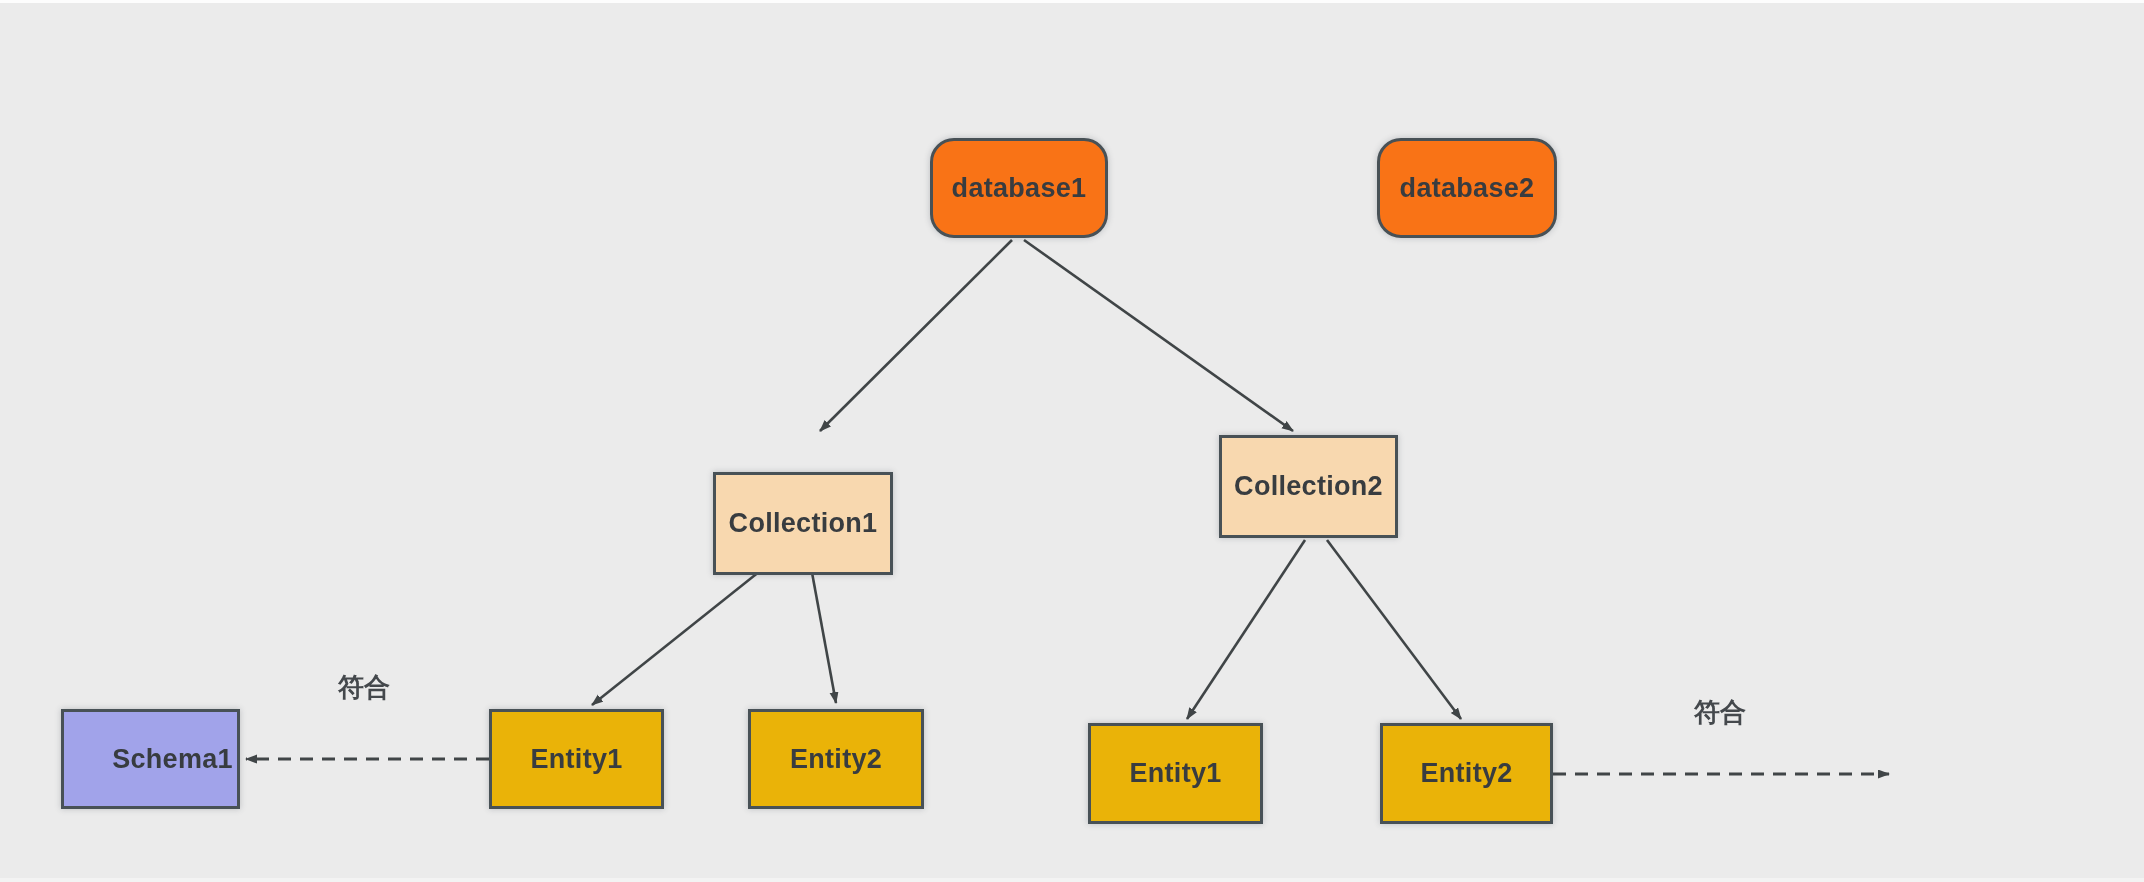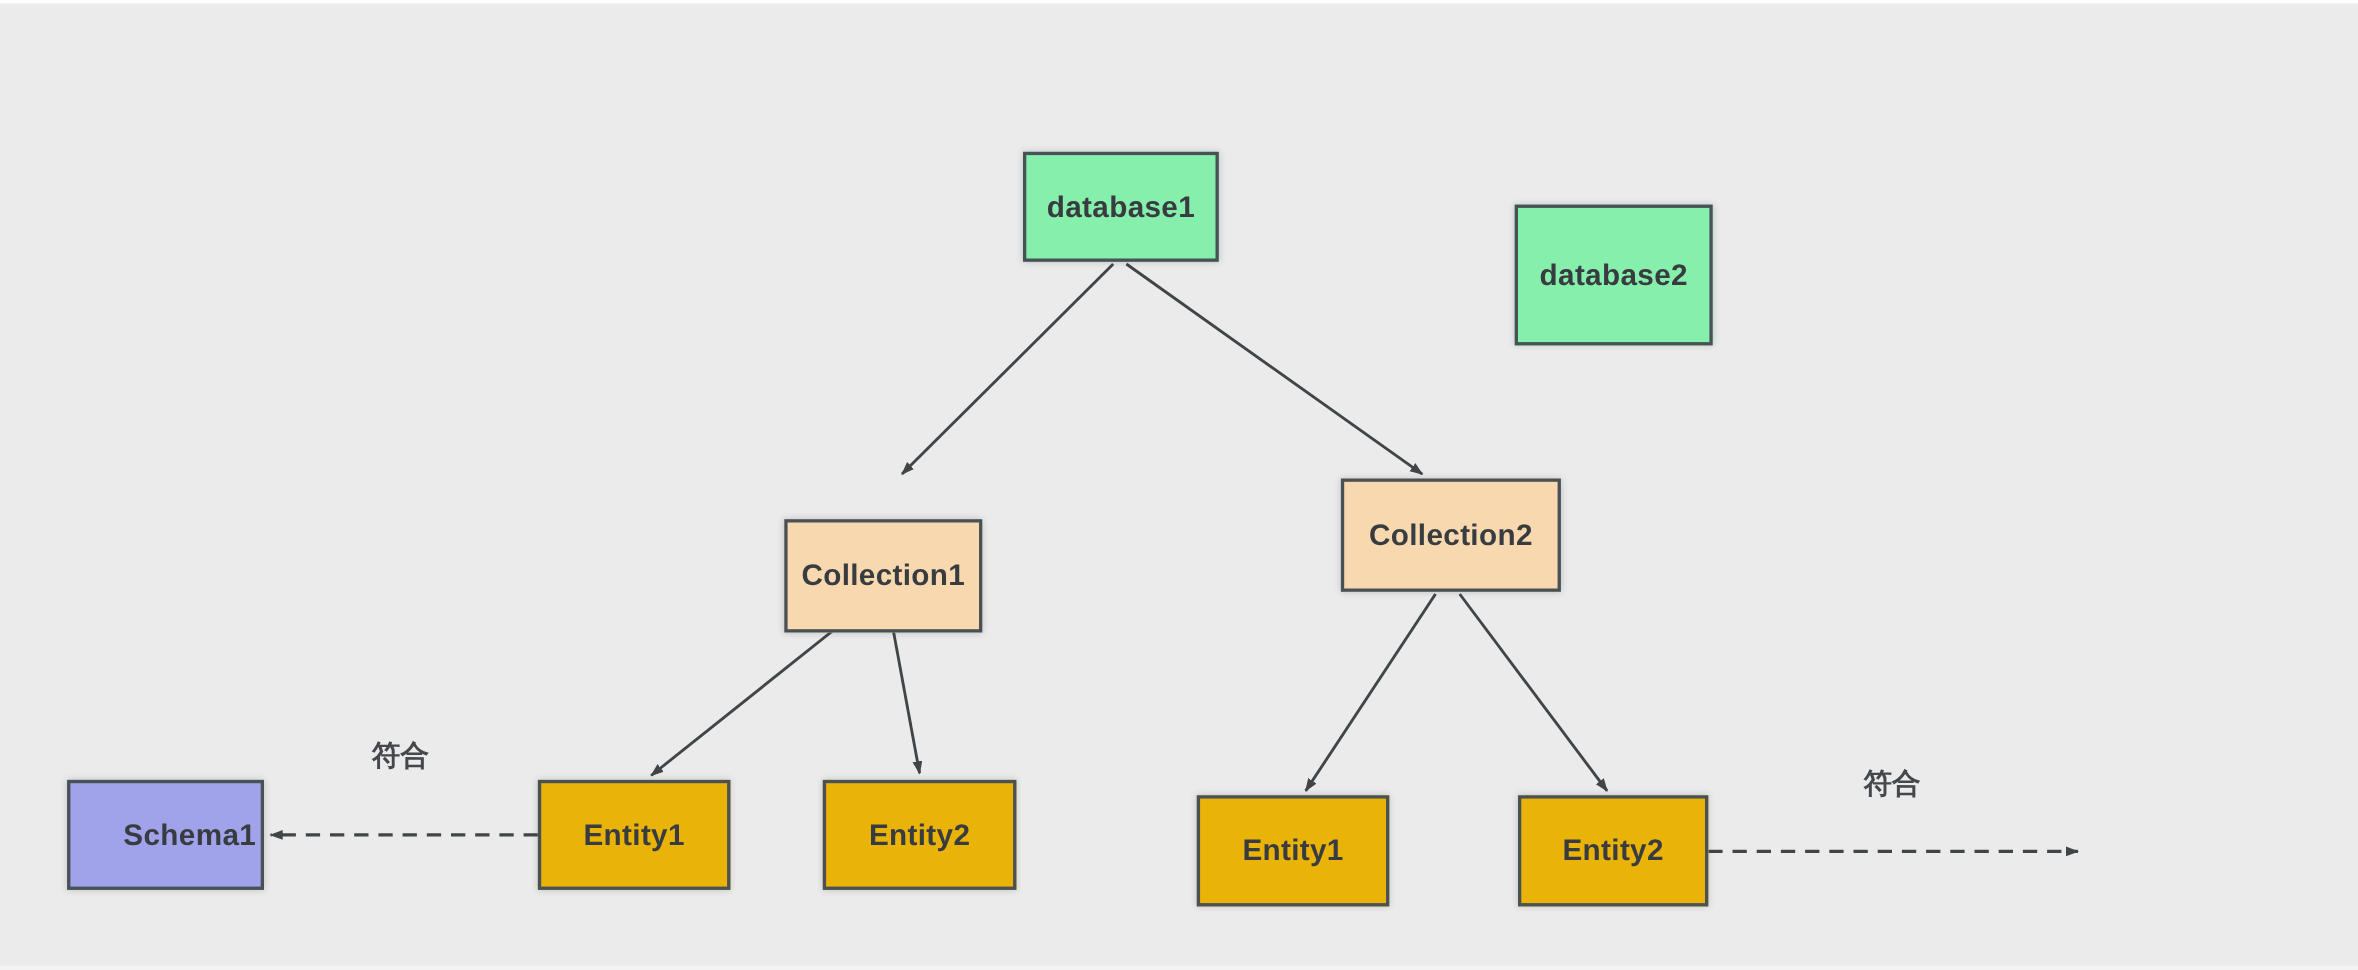--- a/index.html
+++ b/index.html
@@ -29,21 +29,21 @@
     display: flex;
     align-items: center;
     justify-content: center;
     font-size: 27px;
     font-weight: 600;
     color: #383c40;
     letter-spacing: 0.3px;
     box-shadow: 0 0 6px rgba(50, 60, 70, 0.25);
     cursor: default;
   }
-  .node-database   { background: #86efac; }
+  .node-database   { background: #f97316; border-radius: 24px; }
   .node-collection { background: #f8d8af; }
   .node-entity     { background: #eab308; }
   .node-schema     { background: #a1a3ea; }
   .edge-layer {
     position: absolute; left: 0; top: 0;
     width: 2144px; height: 882px;
     pointer-events: none;
   }
   .edge-label {
     position: absolute;
@@ -74,29 +74,29 @@
     <line x1="1305" y1="540" x2="1187" y2="719" stroke="#404547" stroke-width="2.6" marker-end="url(#arrow)"></line>
     <line x1="1327" y1="540" x2="1461" y2="719" stroke="#404547" stroke-width="2.6" marker-end="url(#arrow)"></line>
     <line x1="489" y1="759" x2="246" y2="759" stroke="#404547" stroke-width="3" stroke-dasharray="13 9" marker-end="url(#arrow)"></line>
     <line x1="1553" y1="774" x2="1889" y2="774" stroke="#404547" stroke-width="3" stroke-dasharray="13 9" marker-end="url(#arrow)"></line>
   </svg>
 
   <div class="node node-database" style="left:930px; top:138px; width:178px; height:100px;">
     <span>database1</span>
   </div>
 
-  <div class="node node-database" style="left:1377px; top:138px; width:180px; height:128px;margin-top:48px;">
+  <div class="node node-database" style="left:1377px; top:138px; width:180px; height:100px;">
     <span>database2</span>
   </div>
 
   <div class="node node-collection" style="left:713px; top:435px; width:180px; height:103px;margin-top:37px;">
     <span>Collection1</span>
   </div>
 
-  <div class="node node-collection" style="left:1219px; top:435px; width:200px; height:103px;">
+  <div class="node node-collection" style="left:1219px; top:435px; width:179px; height:103px;">
     <span>Collection2</span>
   </div>
 
   <div class="node node-entity" style="left:489px; top:709px; width:175px; height:100px;">
     <span>Entity1</span>
   </div>
 
   <div class="node node-entity" style="left:748px; top:709px; width:176px; height:100px;">
     <span>Entity2</span>
   </div>

